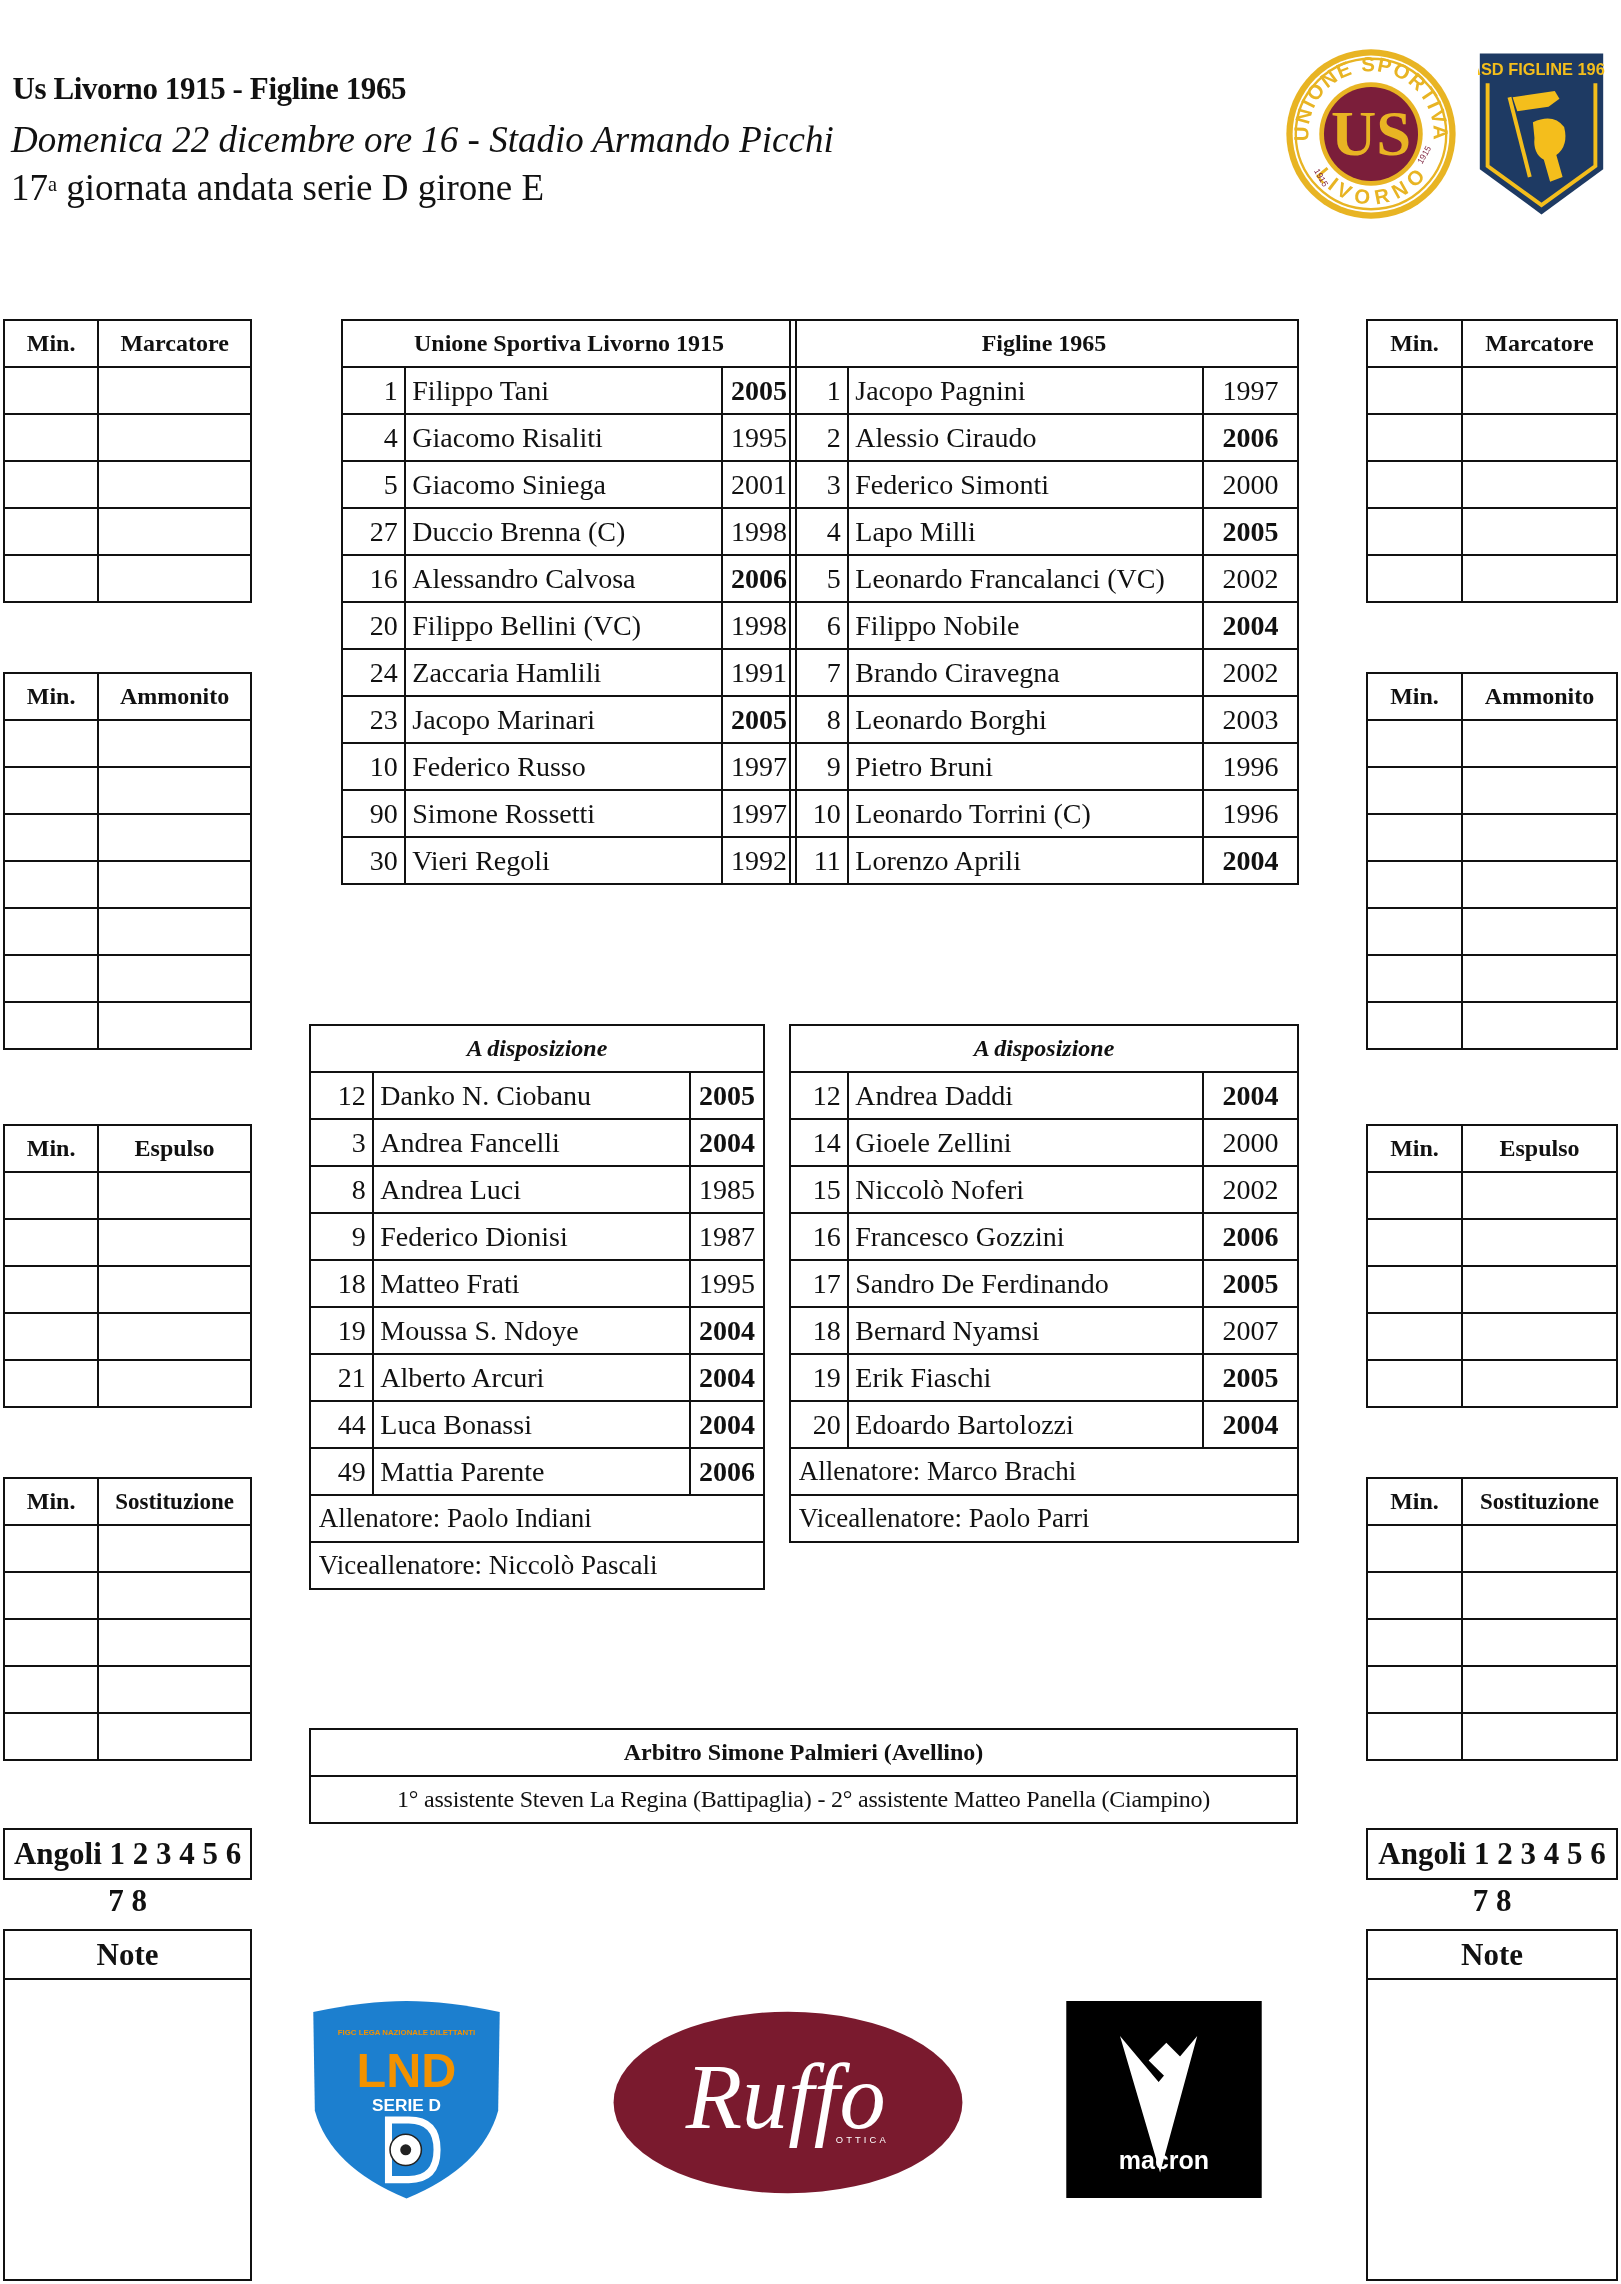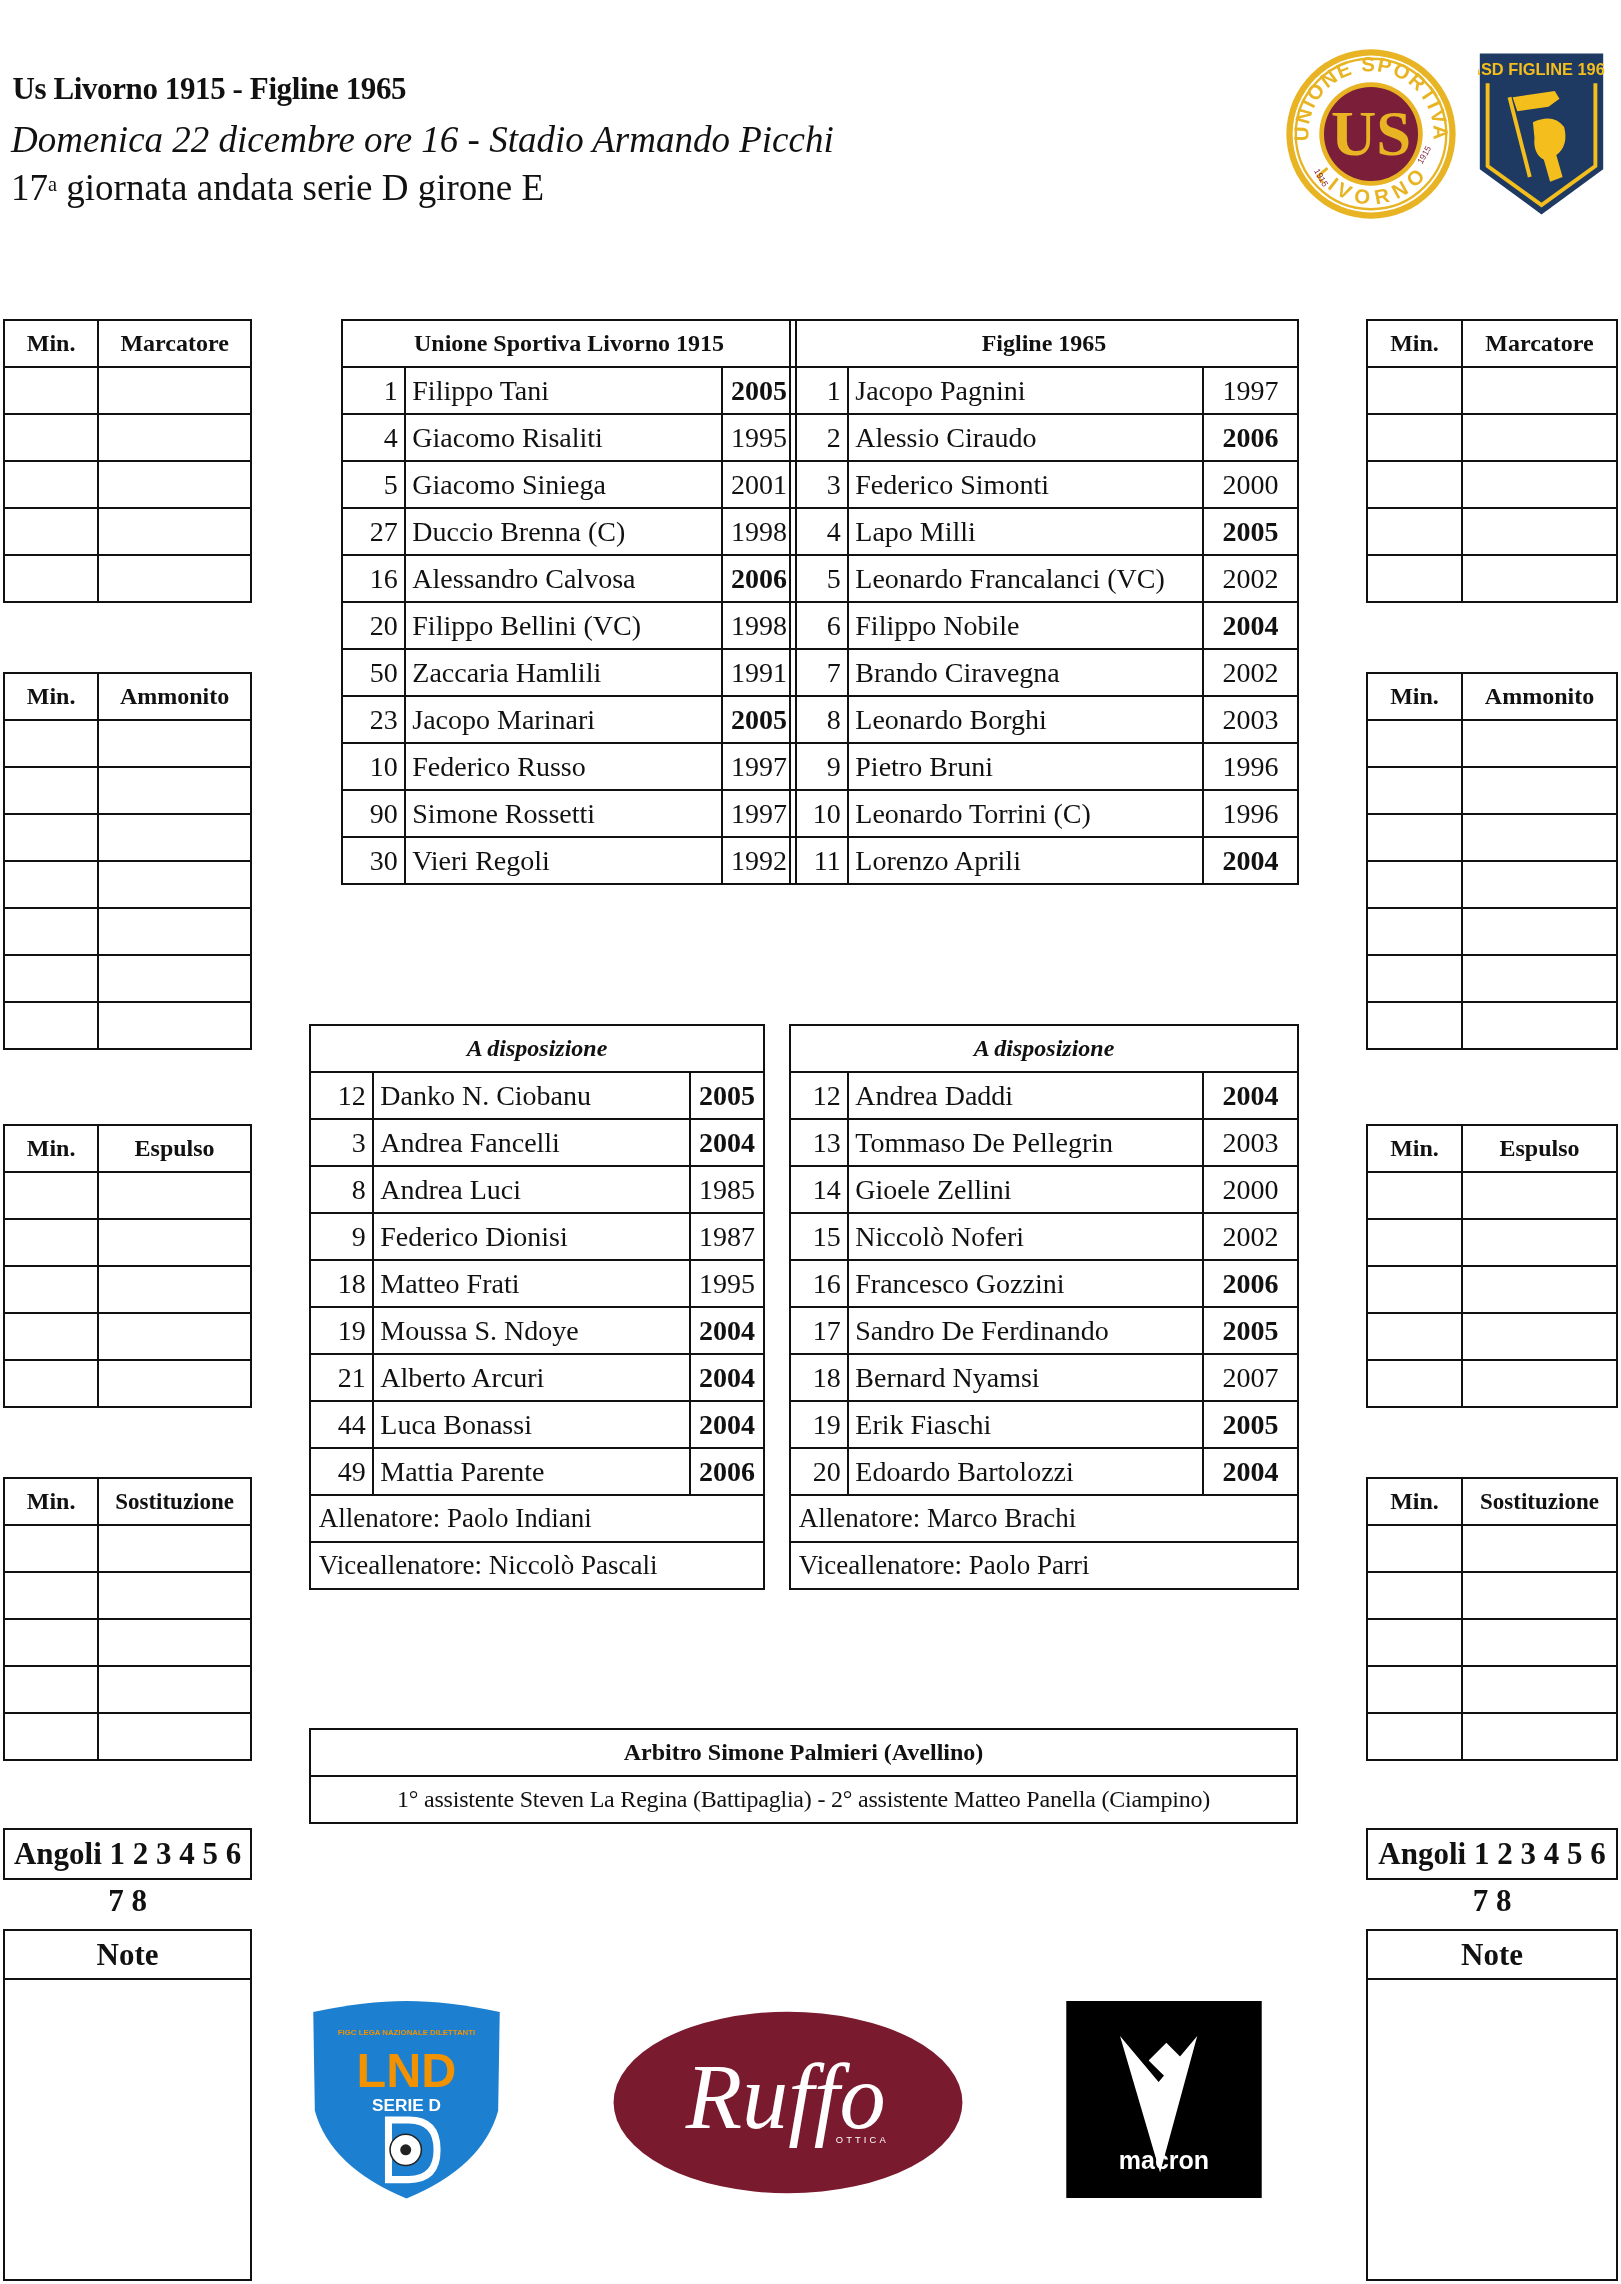--- a/index.html
+++ b/index.html
@@ -393,21 +393,21 @@
         <td class="num">16</td>
         <td class="name">Alessandro Calvosa</td>
         <td class="year bold">2006</td>
       </tr>
       <tr>
         <td class="num">20</td>
         <td class="name">Filippo Bellini (VC)</td>
         <td class="year">1998</td>
       </tr>
       <tr>
-        <td class="num">50</td>
+        <td class="num">24</td>
         <td class="name">Zaccaria Hamlili</td>
         <td class="year">1991</td>
       </tr>
       <tr>
         <td class="num">23</td>
         <td class="name">Jacopo Marinari</td>
         <td class="year bold">2005</td>
       </tr>
       <tr>
         <td class="num">10</td>
@@ -574,25 +574,20 @@
   <thead>
       <tr>
         <th colspan="3" class="italic">A disposizione</th>
       </tr>
     </thead>
   <tbody>
       <tr>
         <td class="num">12</td>
         <td class="name">Andrea Daddi</td>
         <td class="year bold">2004</td>
-      </tr>
-      <tr>
-        <td class="num">13</td>
-        <td class="name">Tommaso De Pellegrin</td>
-        <td class="year">2003</td>
       </tr>
       <tr>
         <td class="num">14</td>
         <td class="name">Gioele Zellini</td>
         <td class="year">2000</td>
       </tr>
       <tr>
         <td class="num">15</td>
         <td class="name">Niccolò Noferi</td>
         <td class="year">2002</td>

